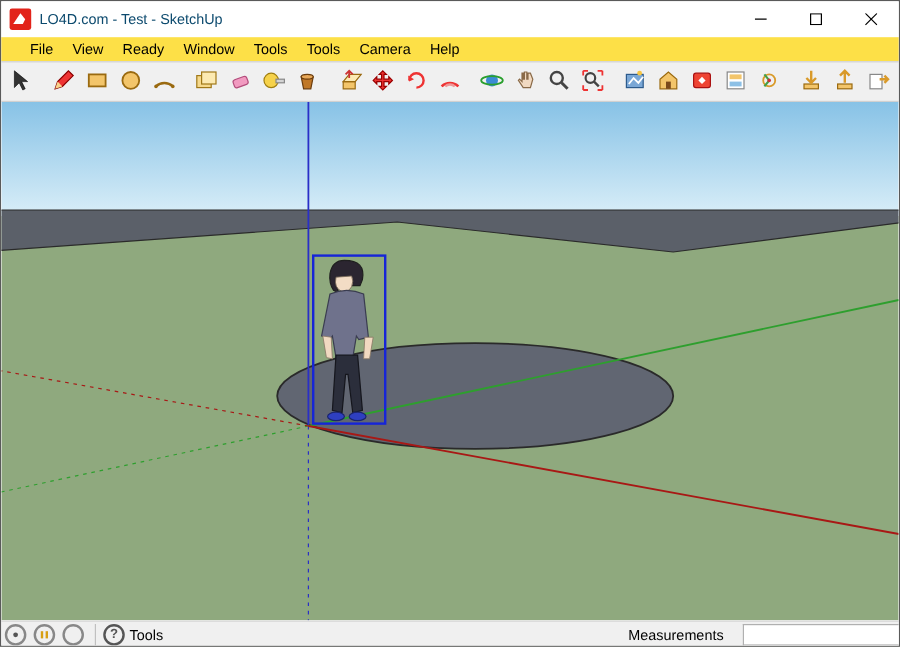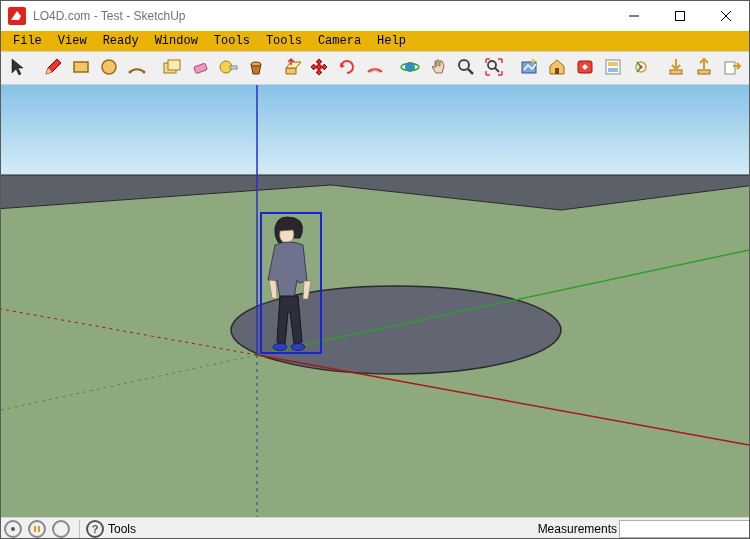--- a/index.html
+++ b/index.html
@@ -1,34 +1,34 @@
 <!DOCTYPE html>
 <html><head>
 <meta charset="utf-8">
 <style>
   * { box-sizing: border-box; margin: 0; padding: 0; }
   body { font-family: "Segoe UI", Tahoma, sans-serif; font-size: 12px; background: #fff; width: 750px; height: 539px; overflow: hidden; border: 1px solid #5a5a5a; position: relative; }
   .titlebar { height: 30px; display: flex; align-items: center; background: #fff; }
   .titlebar .app-icon { width: 20px; height: 20px; margin: 0 6px; }
-  .titlebar .title { flex: 0 0 auto; font-size: 12px; color: #737373; }
+  .titlebar .title { flex: 0 0 auto; font-size: 12px; color: #0c4a6e; }
   .titlebar .spacer { flex: 1; }
   .winbtn { width: 46px; height: 30px; display: flex; align-items: center; justify-content: center; }
-  .menubar { height: 20px; display: flex; align-items: center; padding: 0 4px; background: #eab308; font-family: Liberation Mono, monospace; }
+  .menubar { height: 20px; display: flex; align-items: center; padding: 0 16px; background: #fde047; }
   .menubar .menu { padding: 2px 8px; font-size: 12px; }
   .toolbar { height: 34px; background: #f0f0f0; border-top: 1px solid #d0d0d0; border-bottom: 1px solid #d0d0d0; display: flex; align-items: center; padding: 0 4px; gap: 2px; }
   .toolbtn { width: 28px; height: 28px; display: flex; align-items: center; justify-content: center; border: 1px solid transparent; border-radius: 2px; }
   .toolsep { width: 6px; }
   .viewport { position: relative; width: 100%; height: 432px; background: #fff; overflow: hidden; }
   .viewport svg { width: 100%; height: 100%; display: block; }
   .statusbar { height: 22px; border-top: 1px solid #d0d0d0; display: flex; align-items: center; background: #f0f0f0; font-size: 12px; }
   .statusbar .scirc { width: 18px; height: 18px; border-radius: 50%; border: 2px solid #888; margin: 0 3px; display:flex; align-items:center; justify-content:center;}
   .statusbar .sep { width: 1px; height: 18px; background: #c0c0c0; margin: 0 6px; }
   .statusbar .ready { margin-left: 4px; }
   .statusbar .mspacer { flex: 1; }
-  .statusbar .mlabel { padding-right: 2px; }
+  .statusbar .mlabel { padding-right: 16px; }
   .statusbar .minput { width: 130px; height: 18px; background: #fff; border: 1px solid #b0b0b0; border-right: none; }
 </style>
 </head>
 <body>
 
 <div class="titlebar">
   <span class="app-icon">
     <svg viewBox="0 0 20 20">
         <rect x="1" y="1" width="18" height="18" rx="2" fill="#e2231a"></rect>
         <path d="M4 14 L10 5 L14 10 L12 14 Z" fill="#fff"></path>

